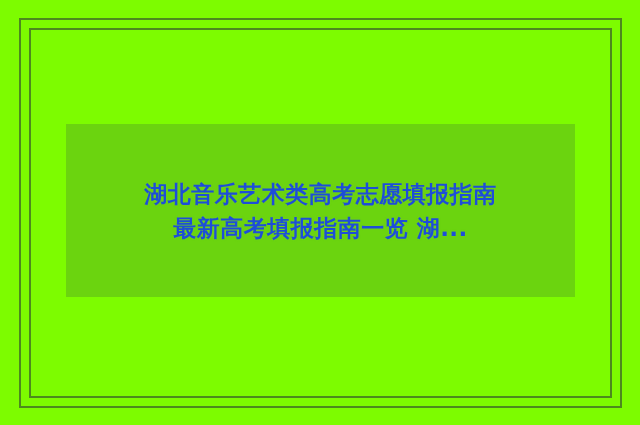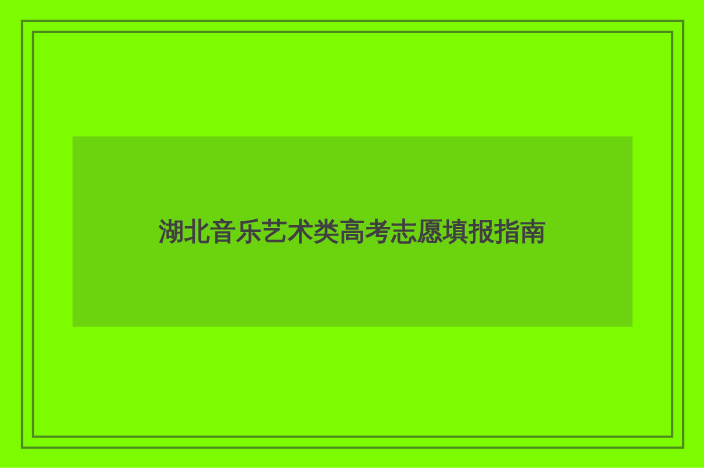--- a/index.html
+++ b/index.html
@@ -55,36 +55,37 @@
     display: flex;
     flex-direction: column;
     align-items: center;
     justify-content: center;
     box-sizing: border-box;
   }
 
   .caption {
     width: 100%;
     text-align: center;
-    color: #404040;
+    color: #1d4ed8;
     font-weight: bold;
     font-size: 23px;
     line-height: 34px;
     letter-spacing: 0.5px;
     text-shadow: 0 0 2px rgba(120, 210, 40, 0.85);
     white-space: nowrap;
   }
   .caption-line-1 { }
   .caption-line-2 { }
 </style>
 </head>
 <body>
 
 <div id="placeholder-card">
 
   <div class="frame-outer"></div>
   <div class="frame-inner"></div>
 
   <div class="content-panel">
     <div class="caption caption-line-1">湖北音乐艺术类高考志愿填报指南</div>
+    <div class="caption caption-line-2">最新高考填报指南一览 湖...</div>
   </div>
 
 </div>
 
 </body></html>

